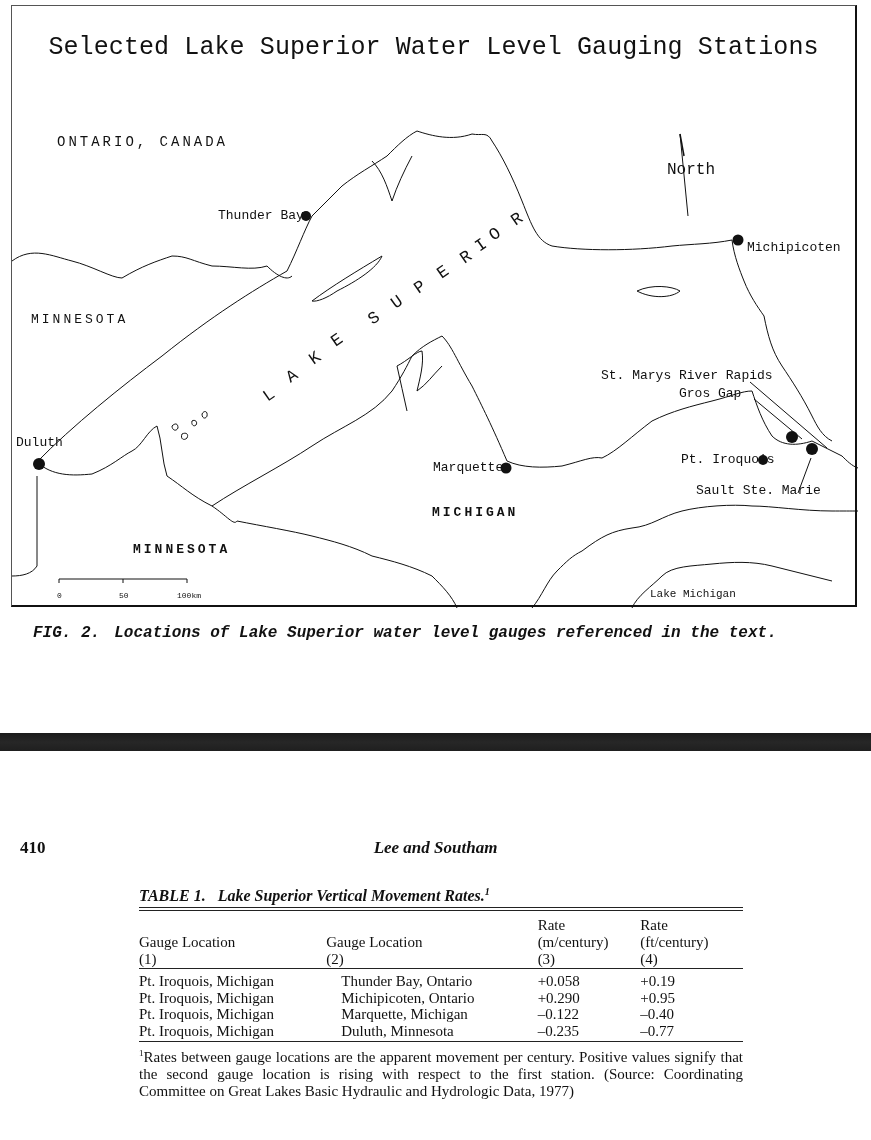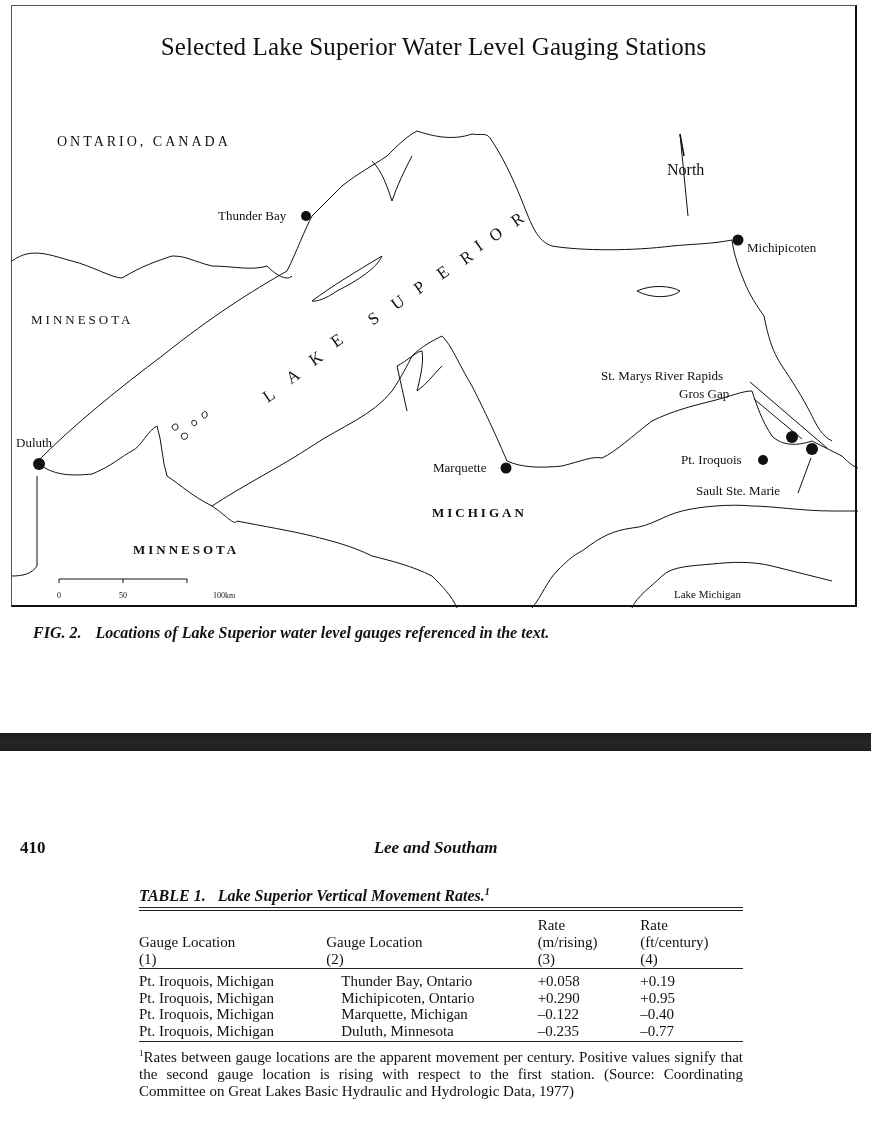--- a/index.html
+++ b/index.html
@@ -1,17 +1,17 @@
 <!DOCTYPE html>
 <html><head>
 <meta charset="utf-8">
 <style>
   html, body { margin:0; padding:0; background:#ffffff; }
   body { width:871px; height:1140px; position:relative; overflow:hidden; font-family:"Liberation Serif", serif; color:#111; }
-  .page-top { position:absolute; left:0; top:0; width:871px; height:793px; background:#fff; }
+  .page-top { position:absolute; left:0; top:0; width:871px; height:793px; background:#fff;font-family:Liberation Mono, monospace; }
   .map-frame { position:absolute; left:11px; top:5px; width:846px; height:602px; border:2px solid #111; border-top:1px solid #555; border-left:1px solid #555; box-sizing:border-box; background:#fff; }
   .map-title { position:absolute; left:0; width:100%; top:27px; text-align:center; font-size:25px; letter-spacing:0.1px; }
   .map-svg { position:absolute; left:0; top:0; }
   .lbl { position:absolute; white-space:nowrap; font-size:13px; }
   .region { position:absolute; white-space:nowrap; font-size:14px; letter-spacing:3px; }
   .lake-letter { position:absolute; font-size:17px; letter-spacing:0; }
   .scale-lbl { position:absolute; font-size:8px; }
   .fig-caption { position:absolute; left:33px; top:624px; font-size:16px; font-style:italic; font-weight:bold; }
   .fig-caption .num { margin-right:14px; }
   .divider-bar { position:absolute; left:0; top:733px; width:871px; height:18px; background:linear-gradient(#1a1a1a,#272727,#1f1f1f); }
@@ -106,25 +106,25 @@
     <div class="lbl" style="left:206px;top:202px;">Thunder Bay</div>
     <div class="lbl" style="left:735px;top:234px;">Michipicoten</div>
     <div class="lbl" style="left:4px;top:429px;">Duluth</div>
     <div class="lbl" style="left:421px;top:454px;">Marquette</div>
     <div class="lbl" style="left:589px;top:362px;">St. Marys River Rapids</div>
     <div class="lbl" style="left:667px;top:380px;">Gros Gap</div>
     <div class="lbl" style="left:669px;top:446px;">Pt. Iroquois</div>
     <div class="lbl" style="left:684px;top:477px;">Sault Ste. Marie</div>
 
     <div class="lbl" style="left:655px;top:155px;font-size:16px;">North</div>
-    <div class="lbl" style="left:638px;top:582px;font-size:11px;margin-left:24px;">Lake Michigan</div>
+    <div class="lbl" style="left:638px;top:582px;font-size:11px;">Lake Michigan</div>
 
     <div class="scale-lbl" style="left:45px;top:585px;">0</div>
     <div class="scale-lbl" style="left:107px;top:585px;">50</div>
-    <div class="scale-lbl" style="left:165px;top:585px;margin-left:36px;">100km</div>
+    <div class="scale-lbl" style="left:165px;top:585px;">100km</div>
   </div>
 
   <div class="fig-caption">
     <span class="num">FIG. 2.</span><span>Locations of Lake Superior water level gauges referenced in the text.</span>
   </div>
 </div>
 
 <div class="divider-bar"></div>
 
 <div class="page-bottom"></div>
@@ -151,21 +151,21 @@
             <div>Gauge Location</div>
             <div>(1)</div>
           </th>
         <th style="padding-top:6px;">
             <div></div>
             <div>Gauge Location</div>
             <div>(2)</div>
           </th>
         <th style="padding-top:6px;">
             <div>Rate</div>
-            <div>(m/rising)</div>
+            <div>(m/century)</div>
             <div>(3)</div>
           </th>
         <th style="padding-top:6px;">
             <div>Rate</div>
             <div>(ft/century)</div>
             <div>(4)</div>
           </th>
       </tr>
       <tr class="hdr-rule">
           <td colspan="4"></td>

